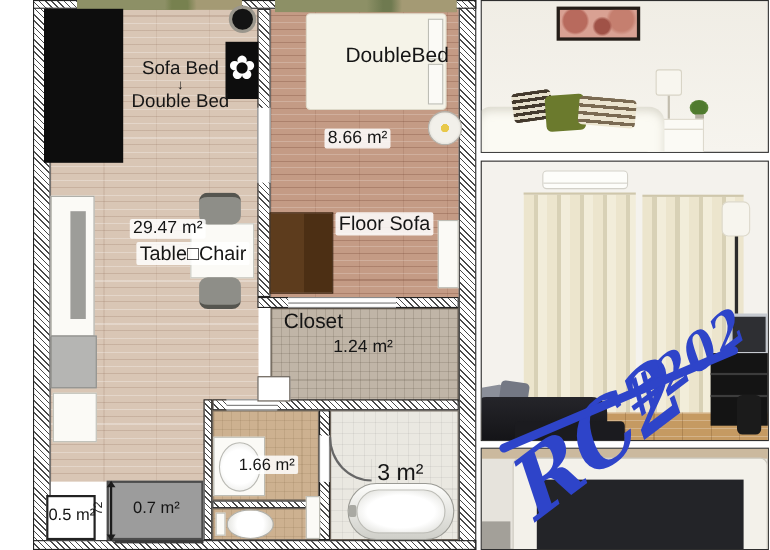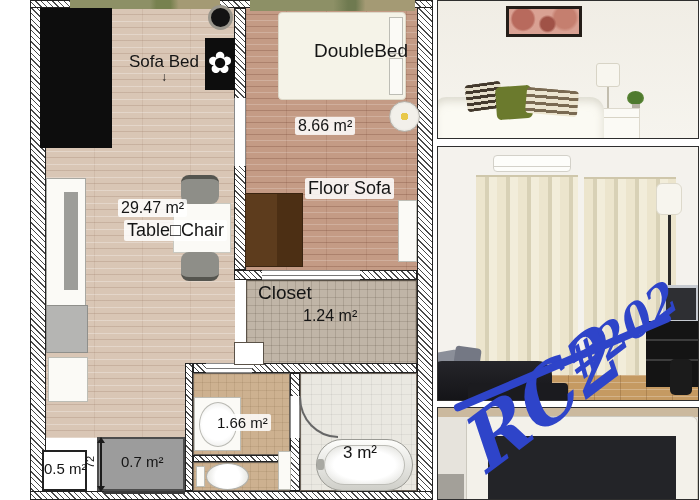--- a/index.html
+++ b/index.html
@@ -132,30 +132,31 @@
     <div class="abs" style="left:42px;top:450px;width:45px;height:41px;background:#fff;border:2px solid #222;box-sizing:border-box;"></div>
     <div class="abs" style="left:97px;top:437px;width:88px;height:54px;background:#9c9c9c;border:2px solid #4c4c4c;box-sizing:border-box;"></div>
     <div class="abs" style="left:100px;top:441px;width:2px;height:47px;background:#1c1c1c;"></div>
     <div class="abs" style="left:97px;top:437px;width:0;height:0;border-left:4px solid transparent;border-right:4px solid transparent;border-bottom:6px solid #1c1c1c;"></div>
     <div class="abs" style="left:97px;top:486px;width:0;height:0;border-left:4px solid transparent;border-right:4px solid transparent;border-top:6px solid #1c1c1c;"></div>
     <div class="abs" style="left:104px;top:491px;width:81px;height:3px;background:#3a3a3a;"></div>
 
     <div class="lbl" style="left:106px;top:52px;width:116px;font-size:17px;">
       <div>Sofa Bed</div>
       <div style="font-size:12px;line-height:10px;">↓</div>
+      <div>Double Bed</div>
     </div>
     <div class="lbl" style="left:280px;top:40px;width:130px;font-size:19px;margin-left:16px;">DoubleBed</div>
     <div class="lbl lbl-bg" style="left:295px;top:117px;font-size:16px;">8.66 m²</div>
     <div class="lbl lbl-bg" style="left:118px;top:199px;font-size:16px;">29.47 m²</div>
     <div class="lbl lbl-bg" style="left:124px;top:220px;font-size:18px;">Table□Chair</div>
-    <div class="lbl lbl-bg" style="left:305px;top:178px;font-size:18px;">Floor Sofa</div>
+    <div class="lbl lbl-bg" style="left:305px;top:193px;font-size:18px;">Floor Sofa</div>
     <div class="lbl" style="left:258px;top:282px;font-size:19px;">Closet</div>
     <div class="lbl" style="left:303px;top:307px;font-size:16px;">1.24 m²</div>
     <div class="lbl lbl-bg" style="left:214px;top:414px;font-size:15px;">1.66 m²</div>
-    <div class="lbl" style="left:343px;top:418px;font-size:17px;margin-top:25px;">3 m²</div>
+    <div class="lbl" style="left:343px;top:418px;font-size:21px;">3 m²</div>
     <div class="lbl" style="left:44px;top:460px;width:42px;font-size:15px;">0.5 m²</div>
     <div class="lbl" style="left:121px;top:453px;font-size:15px;">0.7 m²</div>
     <div class="lbl" style="left:84px;top:456px;font-size:11px;transform:rotate(-90deg);">72</div>
   </div>
 
   <div class="photo" style="top:0;height:139px;background:linear-gradient(180deg,#f0ede5,#f6f4ee);">
     <div class="abs" style="left:68px;top:5px;width:76px;height:31px;background:#241d18;padding:3px;box-sizing:border-box;">
       <div style="width:100%;height:100%;background:
         radial-gradient(circle at 20% 40%, #b86a5d 0 18%, transparent 22%),
         radial-gradient(circle at 55% 60%, #a05247 0 16%, transparent 22%),

